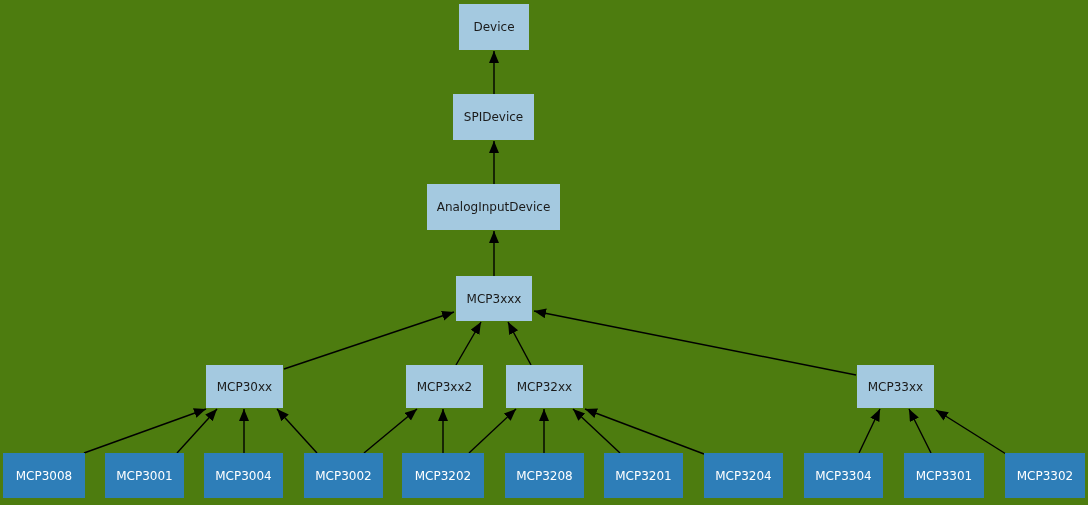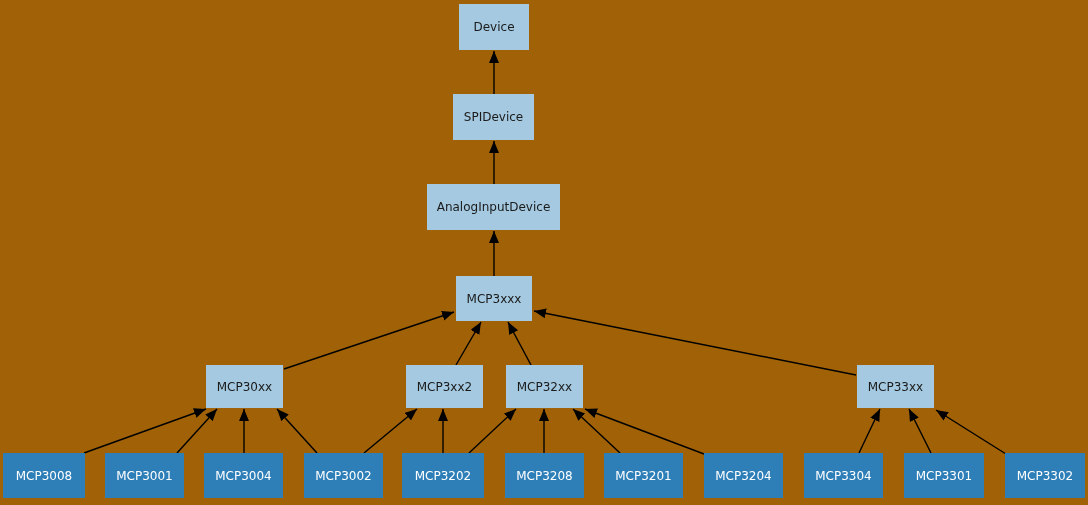--- a/index.html
+++ b/index.html
@@ -5,21 +5,21 @@
   html, body {
     margin: 0;
     padding: 0;
     background: #ffffff;
     font-family: "DejaVu Sans", "Liberation Sans", sans-serif;
   }
   .canvas {
     position: relative;
     width: 1088px;
     height: 505px;
-    background: #a16207;
+    background: #4d7c0f;
     overflow: hidden;
   }
   svg { display: block; }
   .edge-line {
     fill: none;
     stroke-width: 1.4px;
   }
   .node-rect { stroke: none; }
   .node-label {
     font-family: "DejaVu Sans", "Liberation Sans", sans-serif;

